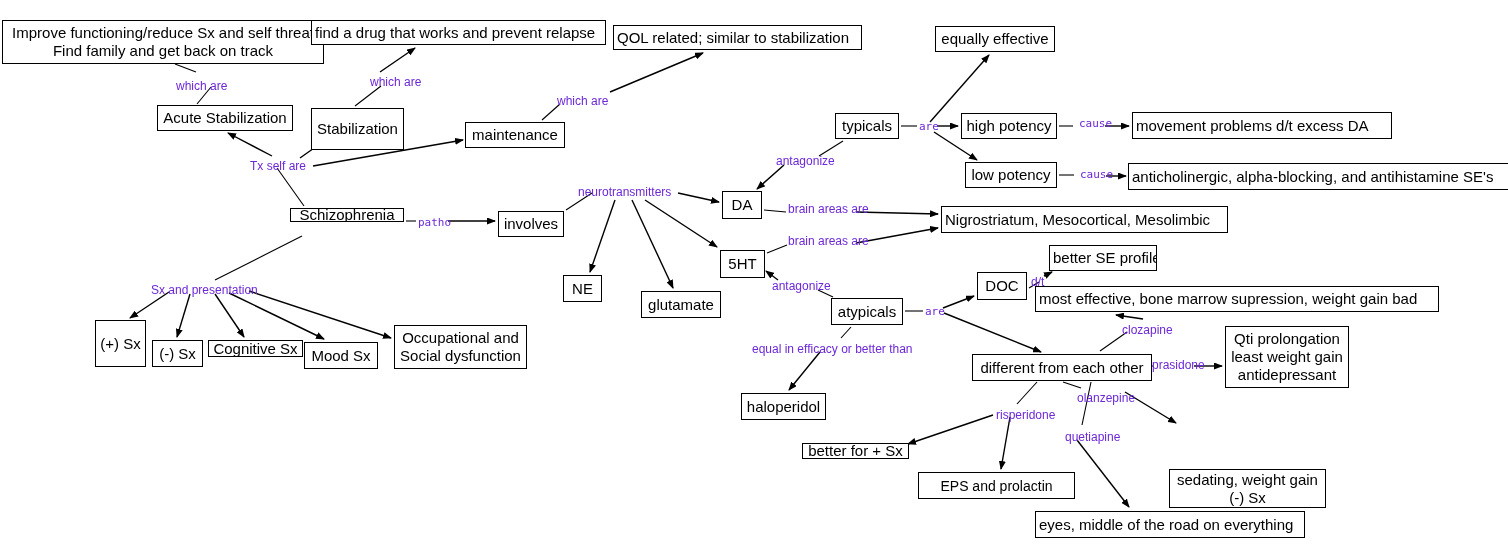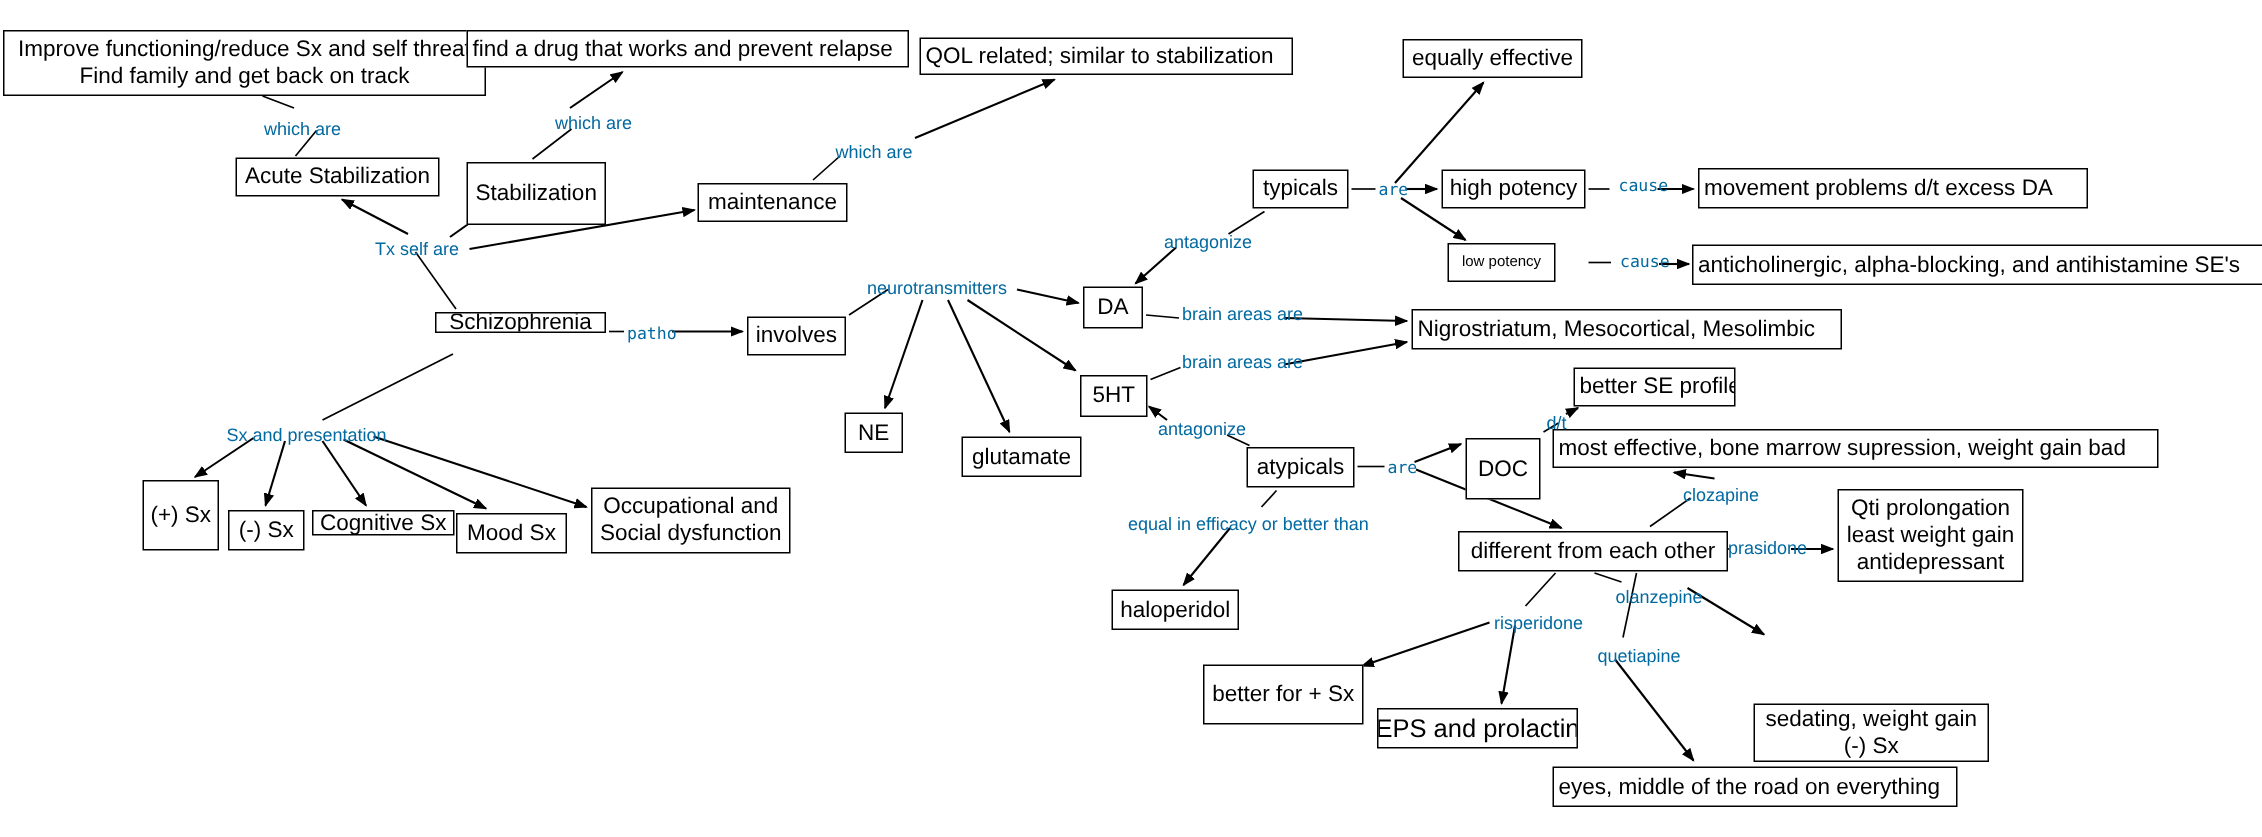--- a/index.html
+++ b/index.html
@@ -39,21 +39,21 @@
     white-space: pre;
     overflow: hidden;
     padding: 1px 3px;
   }
   .node.left { text-align: left; justify-content: flex-start; }
   .linklabel {
     position: absolute;
     font-family: "Liberation Sans", sans-serif;
     font-size: 12px;
     line-height: 13px;
-    color: #0369a1;
+    color: #6d28d9;
     background: transparent;
     white-space: pre;
     text-align: center;
   }
   .linklabel.mono {
     font-family: "DejaVu Sans Mono", monospace;
     font-size: 11px;
   }
 </style>
 </head>
@@ -135,36 +135,36 @@
       <div class="node" style="left: 311px; top: 108px; width: 93px; height: 42px; font-size: 15px;"><span>Stabilization</span></div>
       <div class="node" style="left: 465px; top: 122px; width: 100px; height: 26px; font-size: 15px;"><span>maintenance</span></div>
       <div class="node" style="left: 290px; top: 208px; width: 114px; height: 14px; font-size: 15px;"><span>Schizophrenia</span></div>
       <div class="node" style="left: 498px; top: 211px; width: 66px; height: 26px; font-size: 15px;"><span>involves</span></div>
       <div class="node" style="left: 563px; top: 275px; width: 39px; height: 27px; font-size: 15px;"><span>NE</span></div>
       <div class="node" style="left: 641px; top: 291px; width: 80px; height: 27px; font-size: 15px;"><span>glutamate</span></div>
       <div class="node" style="left: 722px; top: 191px; width: 40px; height: 28px; font-size: 15px;"><span>DA</span></div>
       <div class="node" style="left: 720px; top: 250px; width: 45px; height: 28px; font-size: 15px;"><span>5HT</span></div>
       <div class="node" style="left: 835px; top: 113px; width: 64px; height: 26px; font-size: 15px;"><span>typicals</span></div>
       <div class="node" style="left: 961px; top: 113px; width: 96px; height: 26px; font-size: 15px;"><span>high potency</span></div>
-      <div class="node" style="left: 965px; top: 162px; width: 72px; height: 26px; font-size: 10px;"><span>low potency</span></div>
+      <div class="node" style="left: 965px; top: 162px; width: 92px; height: 26px; font-size: 15px;"><span>low potency</span></div>
       <div class="node" style="left: 935px; top: 26px; width: 120px; height: 26px; font-size: 15px;"><span>equally effective</span></div>
       <div class="node left" style="left: 1132px; top: 112px; width: 260px; height: 27px; font-size: 15px;"><span>movement problems d/t excess DA</span></div>
       <div class="node left" style="left: 1128px; top: 163px; width: 382px; height: 27px; font-size: 15px;"><span>anticholinergic, alpha-blocking, and antihistamine SE's</span></div>
       <div class="node left" style="left: 941px; top: 206px; width: 287px; height: 27px; font-size: 15px;"><span>Nigrostriatum, Mesocortical, Mesolimbic</span></div>
       <div class="node left" style="left: 1049px; top: 245px; width: 108px; height: 26px; font-size: 15px;"><span>better SE profile</span></div>
-      <div class="node" style="left: 977px; top: 292px; width: 50px; height: 41px; font-size: 15px;"><span>DOC</span></div>
+      <div class="node" style="left: 977px; top: 272px; width: 50px; height: 28px; font-size: 15px;"><span>DOC</span></div>
       <div class="node left" style="left: 1035px; top: 286px; width: 404px; height: 26px; font-size: 15px;"><span>most effective, bone marrow supression, weight gain bad</span></div>
       <div class="node" style="left: 831px; top: 298px; width: 72px; height: 27px; font-size: 15px;"><span>atypicals</span></div>
       <div class="node" style="left: 741px; top: 393px; width: 85px; height: 27px; font-size: 15px;"><span>haloperidol</span></div>
       <div class="node" style="left: 972px; top: 354px; width: 180px; height: 27px; font-size: 15px;"><span>different from each other</span></div>
       <div class="node" style="left: 1225px; top: 326px; width: 124px; height: 62px; font-size: 15px;"><span>Qti prolongation
 least weight gain
 antidepressant</span></div>
-      <div class="node" style="left: 802px; top: 443px; width: 107px; height: 40px; font-size: 15px;"><span>better for + Sx</span></div>
-      <div class="node" style="left: 918px; top: 472px; width: 134px; height: 27px; font-size: 17px;"><span>EPS and prolactin</span></div>
+      <div class="node" style="left: 802px; top: 443px; width: 107px; height: 16px; font-size: 15px;"><span>better for + Sx</span></div>
+      <div class="node" style="left: 918px; top: 472px; width: 157px; height: 27px; font-size: 14px;"><span>EPS and prolactin</span></div>
       <div class="node" style="left: 1169px; top: 425px; width: 157px; height: 39px; font-size: 15px; margin-top: 44px;"><span>sedating, weight gain
 (-) Sx</span></div>
       <div class="node left" style="left: 1035px; top: 511px; width: 270px; height: 27px; font-size: 15px;"><span>eyes, middle of the road on everything</span></div>
       <div class="node" style="left: 95px; top: 320px; width: 51px; height: 47px; font-size: 15px;"><span>(+) Sx</span></div>
       <div class="node" style="left: 152px; top: 340px; width: 51px; height: 27px; font-size: 15px;"><span>(-) Sx</span></div>
       <div class="node" style="left: 208px; top: 340px; width: 95px; height: 17px; font-size: 15px;"><span>Cognitive Sx</span></div>
       <div class="node" style="left: 304px; top: 342px; width: 74px; height: 27px; font-size: 15px;"><span>Mood Sx</span></div>
       <div class="node" style="left: 394px; top: 325px; width: 133px; height: 44px; font-size: 15px;"><span>Occupational and
 Social dysfunction</span></div>
     </div>

